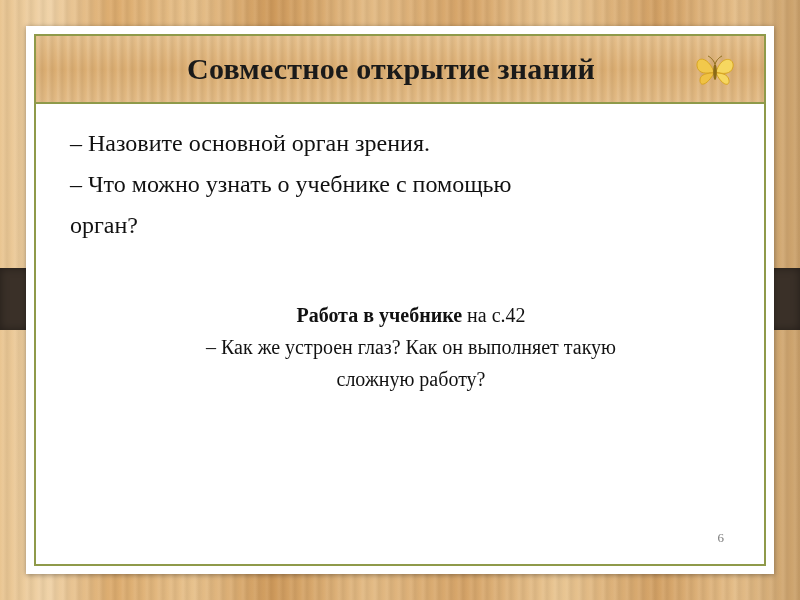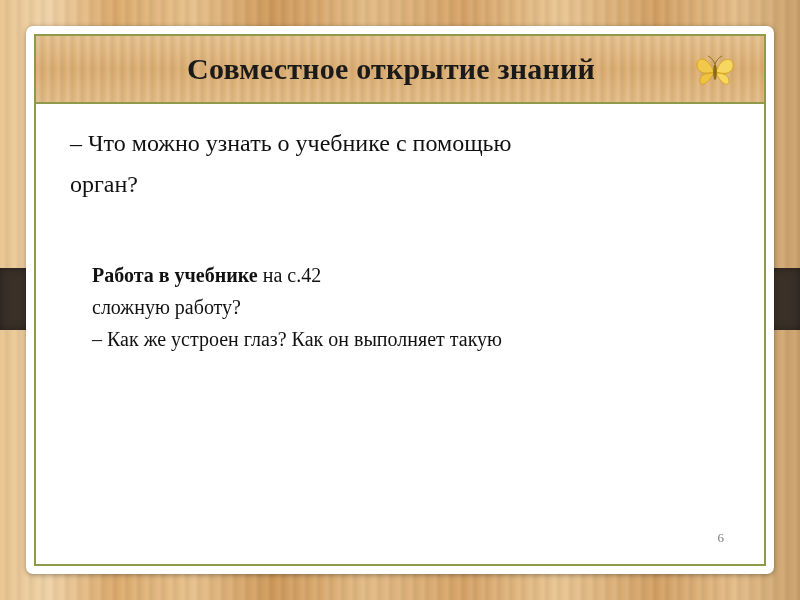--- a/index.html
+++ b/index.html
@@ -53,21 +53,20 @@
   
   .frame {
     position: absolute;
     left: 26px;
     top: 26px;
     width: 748px;
     height: 548px;
     background: #ffffff;
     box-sizing: border-box;
     box-shadow: 0 1px 5px rgba(0,0,0,0.35);
-    border-radius: 7px;
   }
   .frame-inner {
     position: absolute;
     left: 8px;
     top: 8px;
     right: 8px;
     bottom: 8px;
     border: 2px solid #8f9a4a;
     background: #ffffff;
     box-sizing: border-box;
@@ -135,20 +134,21 @@
     margin-top: 58px;
     padding-left: 22px;
   }
   .block-line {
     font-family: "Liberation Serif", serif;
     font-size: 20px;
     color: #111111;
     line-height: 1.5;
     margin: 0 0 2px 0;
     white-space: pre-wrap;
+    text-align: center;
   }
   .bold { font-weight: bold; }
 
   
   .slide-number {
     position: absolute;
     right: 40px;
     bottom: 18px;
     font-family: "Liberation Serif", serif;
     font-size: 13px;
@@ -176,27 +176,28 @@
           <path d="M24 22 C30 4, 43 8, 41 17 C39 25, 30 24, 24 22 Z" fill="#f6d760" stroke="#d8a522" stroke-width="1"></path>
           <path d="M22 23 C16 34, 8 38, 8 30 C8 24, 16 23, 22 23 Z" fill="#f0c243" stroke="#d8a522" stroke-width="1"></path>
           <path d="M24 23 C30 36, 38 37, 37 30 C36 24, 29 23, 24 23 Z" fill="#f6d760" stroke="#d8a522" stroke-width="1"></path>
           <ellipse cx="23" cy="22" rx="1.8" ry="8" fill="#8a6a16"></ellipse>
           <path d="M23 14 C21 9, 18 7, 16 6" stroke="#8a6a16" stroke-width="1" fill="none"></path>
           <path d="M23 14 C25 9, 28 7, 30 6" stroke="#8a6a16" stroke-width="1" fill="none"></path>
         </g>
       </svg>
 
       <div class="content">
+        <p class="q-line">– Назовите основной орган зрения.</p>
         <p class="q-line">– Что можно узнать о учебнике с помощью</p>
         <p class="q-line">орган?</p>
 
         <div class="block">
           <p class="block-line"><span class="bold">Работа в учебнике</span><span> на с.42</span></p>
+          <p class="block-line">– Как же устроен глаз? Как он выполняет такую</p>
           <p class="block-line">сложную работу?</p>
-          <p class="block-line">– Как же устроен глаз? Как он выполняет такую</p>
         </div>
 
         <div class="slide-number">6</div>
       </div>
 
     </div>
   </div>
 </div>
 
 </body></html>

